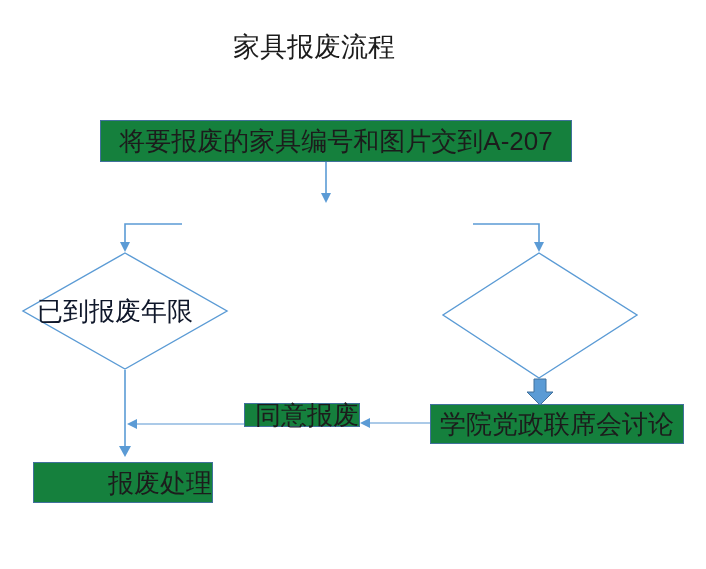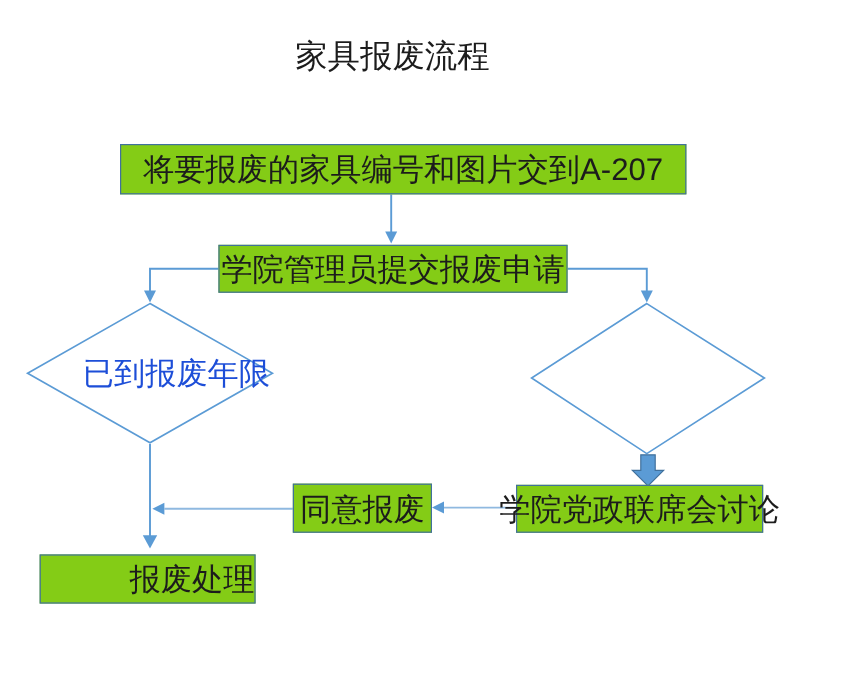--- a/index.html
+++ b/index.html
@@ -18,54 +18,53 @@
   }
   #shapes-layer {
     position: absolute;
     left: 0;
     top: 0;
     width: 706px;
     height: 569px;
   }
   .flow-title {
     position: absolute;
-    left: 147px;
+    left: 134px;
     top: 30px;
     width: 360px;
     text-align: center;
     font-size: 27px;
     line-height: 34px;
     white-space: nowrap;
     color: #1c1c1c;
   }
   .pbox {
     position: absolute;
     box-sizing: border-box;
     border: 1.5px solid #41719C;
-    background: #84cc16;
+    background: #15803d;
     display: flex;
     align-items: center;
     justify-content: center;
     font-size: 26px;
     line-height: 32px;
     white-space: nowrap;
     color: #1c1c1c;
   }
   .box-submit     { left: 100px; top: 120px; width: 472px; height: 42px; }
   .box-apply      { left: 182px; top: 204px; width: 291px; height: 40px; }
-  .box-discussion { left: 430px; top: 404px; width: 206px; height: 40px; }
-  .box-agree      { left: 244px; top: 403px; width: 116px; height: 41px; }
+  .box-discussion { left: 430px; top: 404px; width: 254px; height: 40px; }
+  .box-agree      { left: 244px; top: 403px; width: 116px; height: 24px; justify-content: flex-end; }
   .box-dispose    { left: 33px;  top: 462px; width: 180px; height: 41px; justify-content: flex-end; }
   .diamond-label {
     position: absolute;
     font-size: 26px;
     line-height: 32px;
     white-space: nowrap;
-    color: #1d4ed8;
-    margin-left: 32px;
+    color: #0f172a;
   }
   .label-expired     { left: 37px;  top: 295px; }
   .label-not-expired { left: 452px; top: 299px; }
 </style>
 </head>
 <body>
 
 <div id="canvas">
 
   <svg id="shapes-layer" width="706" height="569" viewBox="0 0 706 569" xmlns="http://www.w3.org/2000/svg">
@@ -105,23 +104,20 @@
       <polygon points="125,457 119,446 131,446" fill="#5B9BD5"></polygon>
     </g>
   </svg>
 
   <div class="flow-title">家具报废流程</div>
 
   <div class="pbox box-submit">
     <span>将要报废的家具编号和图片交到A-207</span>
   </div>
 
-  <div class="pbox box-apply">
-    <span>学院管理员提交报废申请</span>
-  </div>
 
   <div class="pbox box-discussion">
     <span>学院党政联席会讨论</span>
   </div>
 
   <div class="pbox box-agree">
     <span>同意报废</span>
   </div>
 
   <div class="pbox box-dispose">

